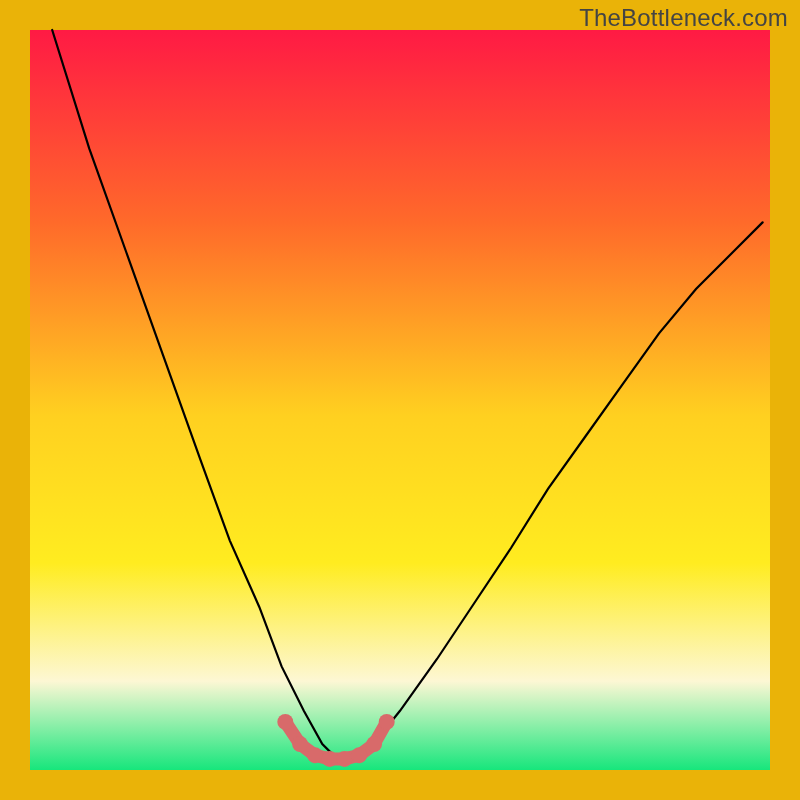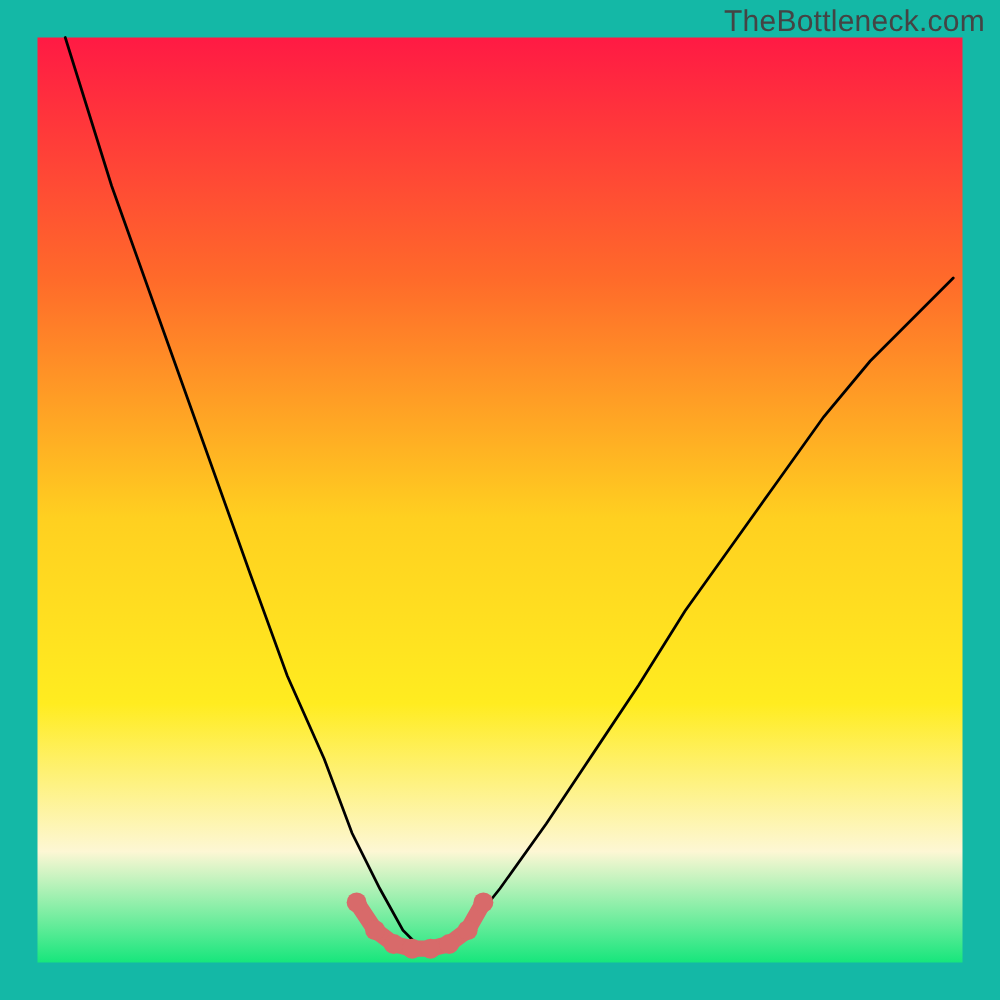--- a/index.html
+++ b/index.html
@@ -7,21 +7,21 @@
     padding: 0;
     width: 800px;
     height: 800px;
     background: #000;
     overflow: hidden;
   }
   .stage {
     position: relative;
     width: 800px;
     height: 800px;
-    background: #14b8a6;
+    background: #eab308;
   }
   svg {
     position: absolute;
     top: 0;
     left: 0;
   }
   .watermark {
     position: absolute;
     top: 4px;
     right: 12px;

